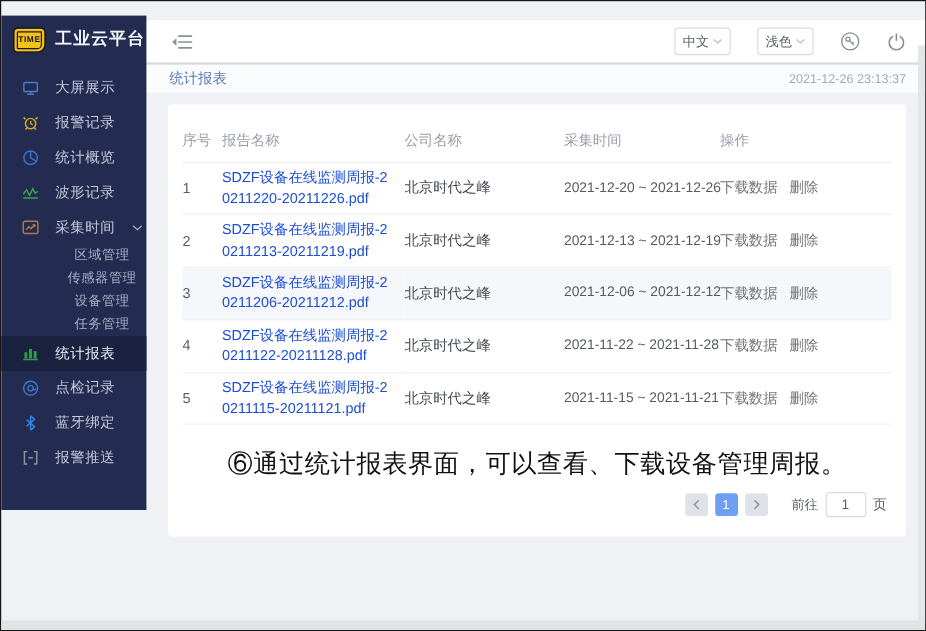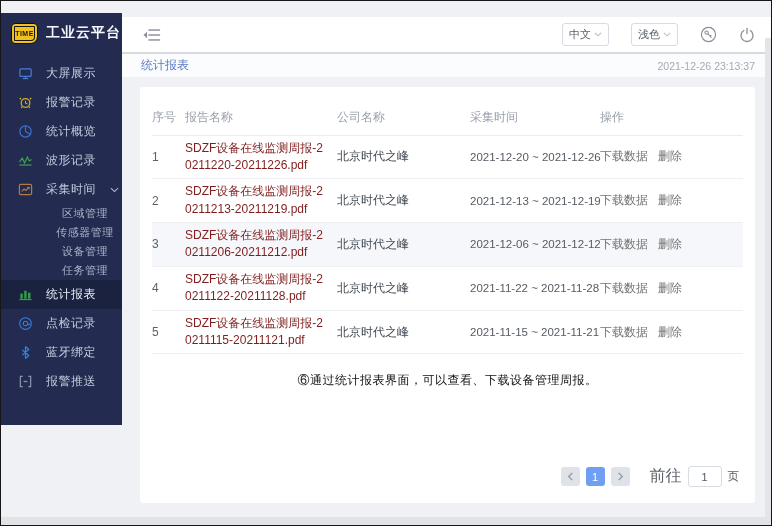--- a/index.html
+++ b/index.html
@@ -33,40 +33,40 @@
   .select-box { display:flex; align-items:center; justify-content:space-between; width:47px; height:23px;
     border:1px solid #d7dbe2; border-radius:3px; padding:0 6px; cursor:pointer; background:#fff; }
   .select-box .sel-val { font-size:11px; color:#5c626b; }
   .tool-icon { display:inline-flex; cursor:pointer; }
 
   .breadcrumb-bar { height:23px; background:#fbfcfd; display:flex; align-items:center; padding:0 16px 0 19px; flex:none; }
   .crumb { font-size:12px; color:#5b79c0; cursor:pointer; }
   .timestamp { margin-left:auto; font-size:10.5px; color:#a3abb8; }
 
   .content { flex:1; padding:10px 16px 0 18px; }
-  .card { background:#fff; border-radius:3px; height:416px; padding:20px 12px 12px 12px; display:flex; flex-direction:column; }
+  .card { background:#fff; border-radius:3px; height:360px; padding:20px 12px 12px 12px; display:flex; flex-direction:column; }
 
   table { width:100%; border-collapse:collapse; table-layout:fixed; }
   th { font-size:12px; font-weight:400; color:#9aa0ab; text-align:left; height:28px; border-bottom:1px solid #e9ecf1; padding:0 8px 6px 0; }
   td { font-size:12px; color:#4c525b; height:40px; vertical-align:middle; border-bottom:1px solid #eef0f4; padding:4px 8px 4px 0; }
   td.idx { color:#5c626b; }
-  td.report { word-break:break-all; line-height:1.45; color:#7f1d1d; }
+  td.report { word-break:break-all; line-height:1.45; color:#1d4ed8; }
   td.company { color:#434a53; }
   td.period { font-size:11.5px; white-space:nowrap; color:#555b64; }
   tr.hovered td { background:#f5f7fa; }
   .ops a { color:#737373; text-decoration:none; font-size:12px; cursor:pointer;font-family:Liberation Mono, monospace; }
   .ops a + a { margin-left:10px; }
 
-  .annotation { margin-top:18px; text-align:center; font-size:12px; font-weight:500; color:#111; letter-spacing:.5px; }
+  .annotation { margin-top:18px; text-align:center; font-size:21px; font-weight:500; color:#111; letter-spacing:.5px; }
 
   .pagination { margin-top:auto; display:flex; align-items:center; justify-content:flex-end; gap:6px; padding:0 4px 4px 0; }
   .pg-btn { width:19px; height:19px; border:none; border-radius:3px; background:#dfe3e9; color:#8e96a3;
     font-size:11px; display:inline-flex; align-items:center; justify-content:center; cursor:pointer; }
   .pg-btn.active { background:#6f9ff2; color:#fff; }
-  .goto-label { margin-left:14px; font-size:16px; color:#5c626b; }
+  .goto-label { margin-left:14px; font-size:11px; color:#5c626b; }
   .goto-input { width:34px; height:21px; border:1px solid #d7dbe2; border-radius:3px; text-align:center; font-size:11.5px; color:#5c626b; outline:none; }
   .page-unit { font-size:11.5px; color:#5c626b; }
 
   .bottom-strip { position:absolute; left:0; right:0; bottom:0; height:8px; background:#e2e3e6; z-index:5; }
   .right-scrollbar { position:absolute; right:0; top:37px; bottom:8px; width:6px; background:#e3e5e9; z-index:4; cursor:pointer; }
 
   svg { display:block; }
 </style>
 </head>
 <body>

